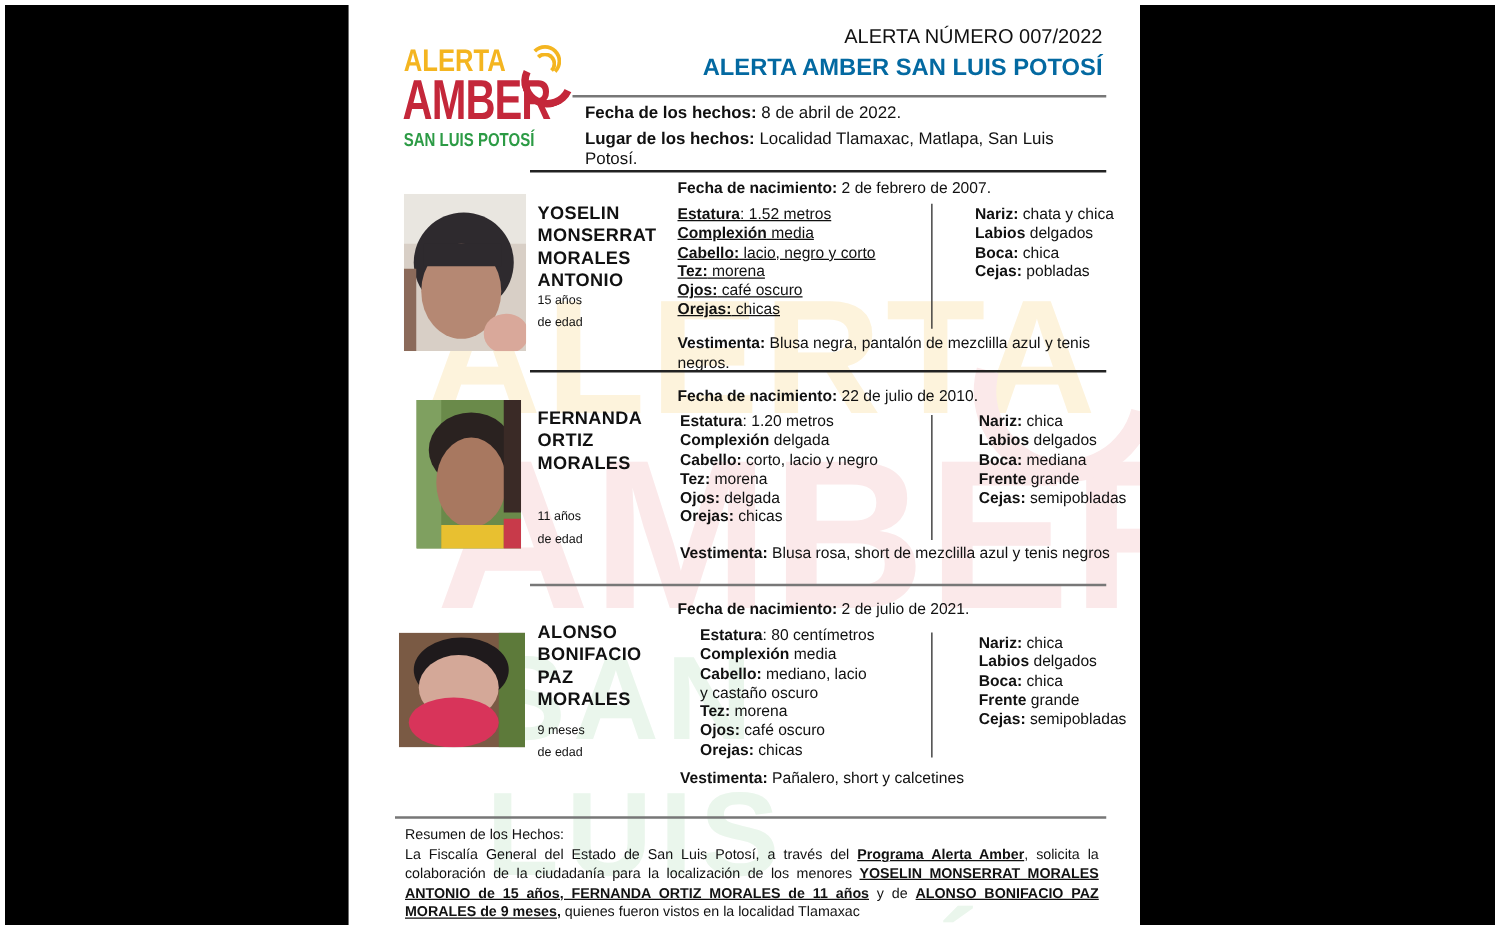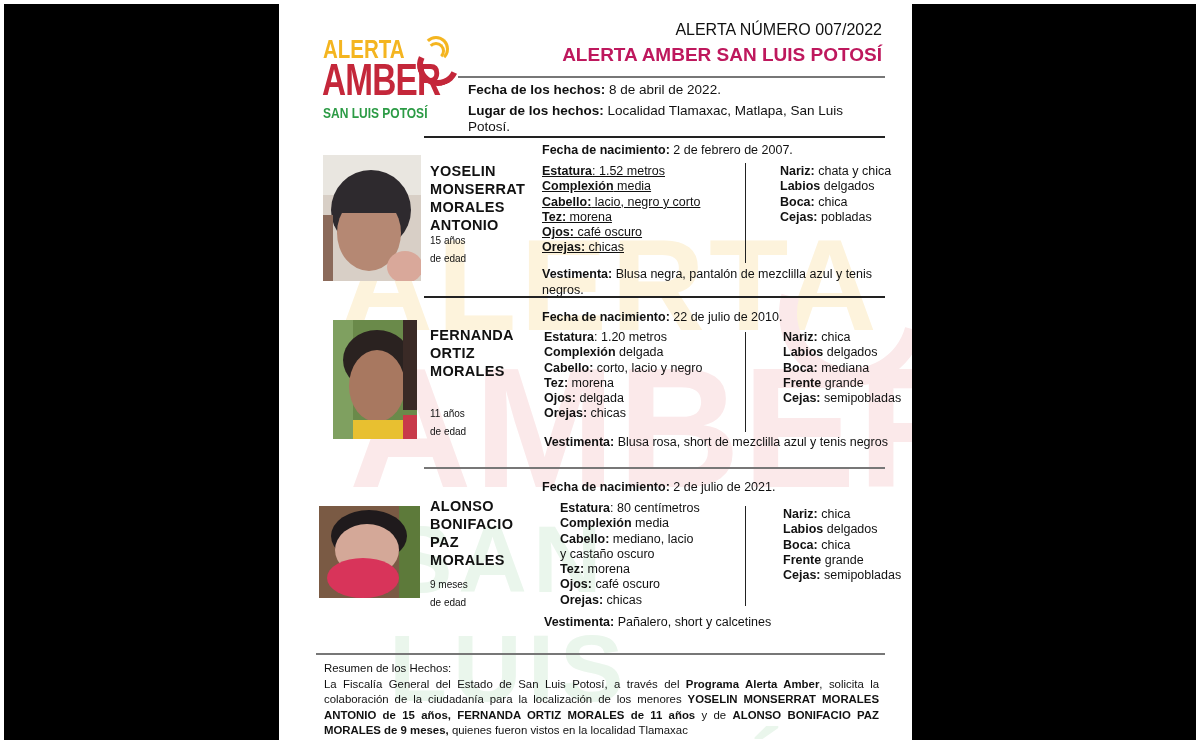--- a/index.html
+++ b/index.html
@@ -23,21 +23,21 @@
   
   .logo { position: absolute; left: 44px; top: 36px; width: 125px; height: 90px; }
   .logo .l1 { position: absolute; left: 0; top: 0; font-size: 25px; font-weight: bold; color: #f4b520; letter-spacing: 0px; transform: scaleX(0.82); transform-origin: left; line-height: 26px; }
   .logo .l2 { position: absolute; left: -1px; top: 20px; font-size: 45px; font-weight: bold; color: #c4273a; transform: scaleX(0.74); transform-origin: left; line-height: 48px; letter-spacing: -1px; }
   .logo .l3 { position: absolute; left: 0; top: 69px; font-size: 15px; font-weight: bold; color: #2c9b45; transform: scaleX(0.80); transform-origin: left; line-height: 16px; white-space: nowrap; }
   .logo .moon { position: absolute; left: 94px; top: 8px; width: 30px; height: 30px; border-radius: 50%; border: 6px solid #c4273a; border-top-color: transparent; border-right-color: transparent; transform: rotate(-20deg); }
   .logo .ray1 { position: absolute; left: 104px; top: 6px; width: 12px; height: 12px; border-radius: 50%; border: 3px solid #f4b520; border-left-color: transparent; border-bottom-color: transparent; }
   .logo .ray2 { position: absolute; left: 100px; top: 0px; width: 20px; height: 20px; border-radius: 50%; border: 3px solid #f4b520; border-left-color: transparent; border-bottom-color: transparent; }
 
   .alert-number { position: absolute; right: 30px; top: 21px; font-size: 16px; color: #111; letter-spacing: 0px; }
-  .alert-title { position: absolute; right: 30px; top: 44px; font-size: 19px; font-weight: bold; color: #be185d; }
+  .alert-title { position: absolute; right: 30px; top: 44px; font-size: 19px; font-weight: bold; color: #0369a1; }
 
   .hline { position: absolute; height: 2px; background: #222; }
   .hline.gray { background: #777; }
   .vline { position: absolute; width: 1px; background: #222; }
 
   .meta { position: absolute; left: 189px; font-size: 13.5px; line-height: 16px; }
   .meta .lbl { font-weight: bold; }
 
   .photo { position: absolute; overflow: hidden; }
   .photo svg { display: block; width: 100%; height: 100%; }
@@ -49,21 +49,21 @@
   .dob .lbl { font-weight: bold; }
   .attrs { position: absolute; left: 263px; font-size: 12.5px; line-height: 15.3px; }
   .attrs .lbl { font-weight: bold; }
   .attrs2 { position: absolute; left: 477px; font-size: 12.5px; line-height: 15.3px; }
   .attrs2 .lbl { font-weight: bold; padding-left: 24px; }
   .vest { position: absolute; left: 263px; width: 345px; font-size: 12.5px; line-height: 16px; }
   .vest .lbl { font-weight: bold; }
 
   .summary { position: absolute; left: 45px; top: 661px; width: 555px; font-size: 11.4px; line-height: 15.5px; text-align: justify; }
   .summary .title { font-weight: normal; display: block; }
-  .summary b { font-weight: bold; }
+  .summary b { font-weight: bold; text-decoration: underline; }
 </style>
 </head>
 <body>
 
 <div class="black-left"></div>
 <div class="black-right"></div>
 
 <div class="page">
 
   <div class="wm">

